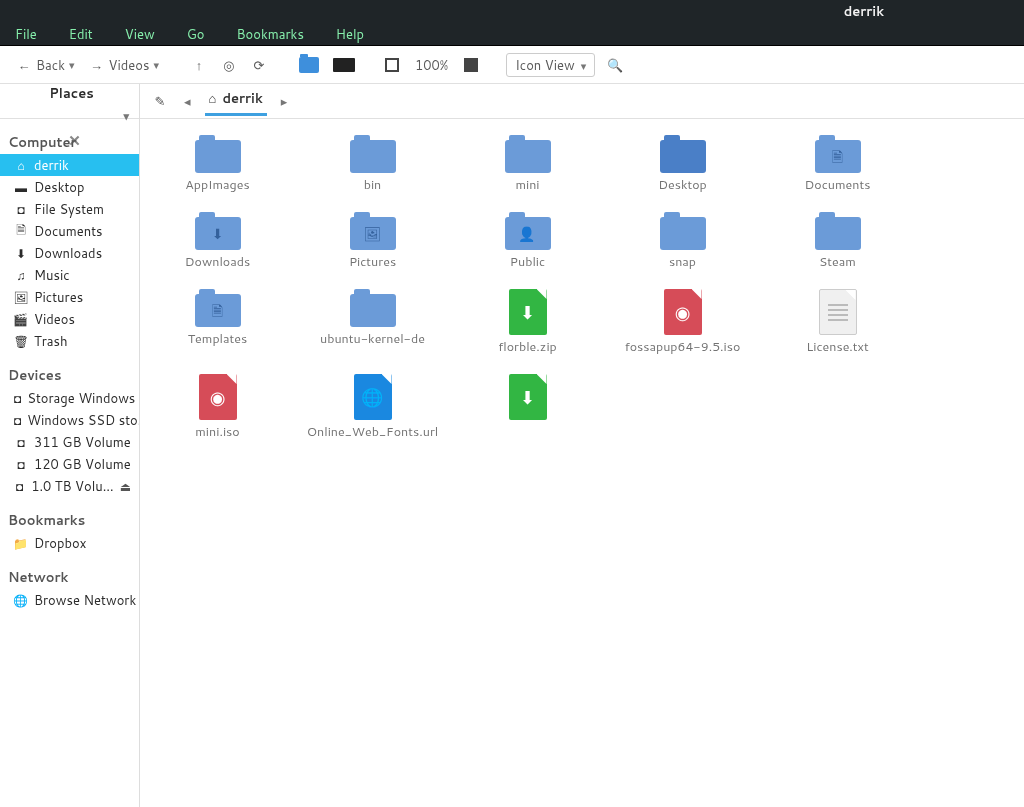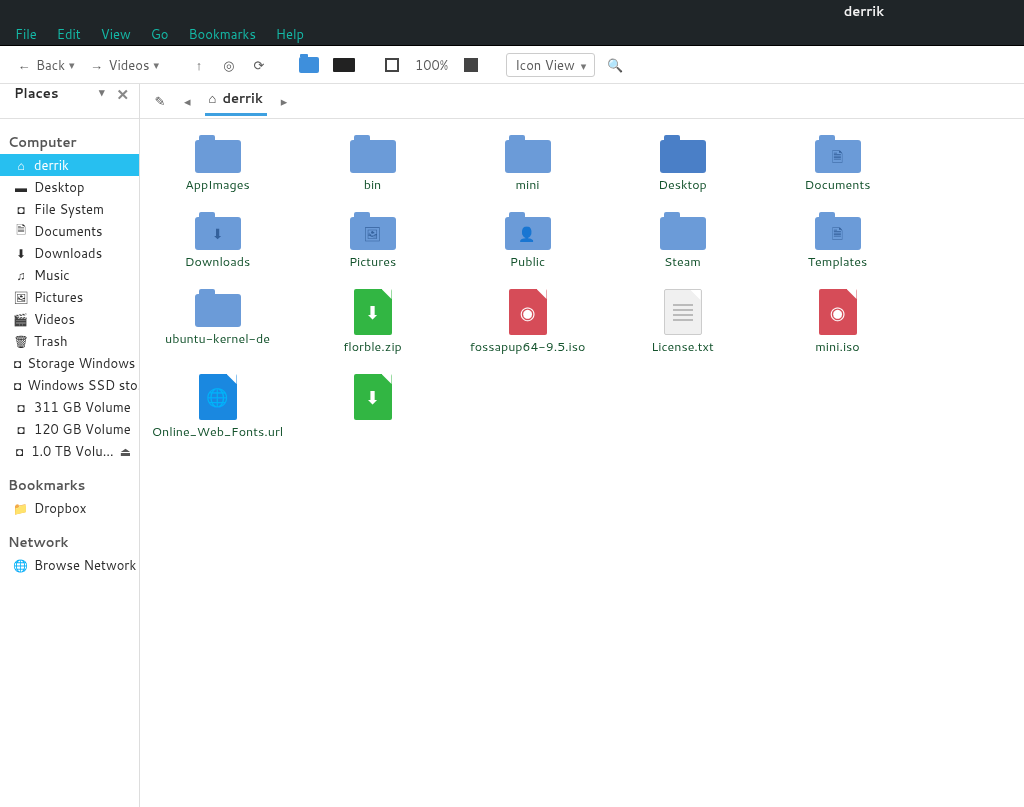--- a/index.html
+++ b/index.html
@@ -1,46 +1,46 @@
 <!DOCTYPE html>
 <html><head>
 <meta charset="utf-8">
 <style>
   * { box-sizing: border-box; margin: 0; padding: 0; }
   html, body { width: 1024px; height: 807px; font-family: "Cantarell","Segoe UI",sans-serif; font-size: 13px; color:#2b2b2b; background:#fff; overflow:hidden; }
   .titlebar { height:22px; background:#1f2528; color:#f2f2f2; display:flex; align-items:center; justify-content:flex-end; padding-right:140px; font-weight:600; }
-  .menubar  { height:24px; background:#1f2528; color:#14b8a6; display:flex; align-items:center; padding:0 6px; gap:2px; border-bottom:1px solid #000; }
+  .menubar  { height:24px; background:#1f2528; color:#86efac; display:flex; align-items:center; padding:0 6px; gap:14px; border-bottom:1px solid #000; }
   .menubar .menu-item { padding:3px 9px; border-radius:3px; }
   .toolbar  { height:38px; background:#fff; border-bottom:1px solid #e0e0e0; display:flex; align-items:center; padding:0 14px; gap:10px; color:#5a5a5a; }
   .tb-btn   { display:flex; align-items:center; gap:4px; padding:3px 2px; }
   .tb-sep   { width:8px; }
   .tb-ic    { width:16px; height:16px; display:inline-flex; align-items:center; justify-content:center; }
   .chev { font-size:11px; color:#777; }
   .tb-zoom-box { display:flex; align-items:center; gap:16px; }
   .tb-sq { width:14px; height:14px; border:2px solid #444; background:#444; display:inline-block;}
   .tb-sq.minus{ background:#fff; }
   .content { display:flex; height:calc(807px - 22px - 24px - 38px); }
   .sidebar { width:140px; border-right:1px solid #ddd; display:flex; flex-direction:column; }
-  .sb-head { height:35px; display:flex; padding:0 10px 0 14px; border-bottom:1px solid #e0e0e0; font-weight:600; gap:6px;}
+  .sb-head { height:35px; display:flex; align-items:center; padding:0 10px 0 14px; border-bottom:1px solid #e0e0e0; font-weight:600; gap:6px;flex-direction:column;}
   .sb-head .chev{ margin-left:auto;}
   .sb-close{ font-size:15px; color:#888; margin-left:6px;}
   .sb-list { overflow:hidden; }
   .sb-sect { font-weight:700; color:#555; padding:6px 10px 3px 8px;margin-top:8px; }
   .sb-item { display:flex; align-items:center; gap:6px; padding:3px 8px 3px 14px; height:22px; white-space:nowrap; overflow:hidden; text-overflow:ellipsis;}
   .sb-item.selected { background:#27bff0; color:#fff; }
   .sb-eject{ margin-left:auto; font-size:12px; color:#555;}
   .sb-ic { width:14px; height:14px; display:inline-flex; align-items:center; justify-content:center; font-size:12px;}
   .main { flex:1; display:flex; flex-direction:column; overflow:hidden;}
   .locbar { height:35px; border-bottom:1px solid #e0e0e0; display:flex; align-items:center; padding:0 10px; gap:14px;}
   .loc-edit{ width:20px;height:20px;display:flex;align-items:center;justify-content:center;color:#555;}
   .path-seg{ display:flex; align-items:center; gap:6px; padding:2px 4px 6px; font-weight:700; color:#333; border-bottom:3px solid #3ea0e0;}
   .path-nav{ color:#777;}
   .grid { padding:12px 0 0 0; display:flex; flex-wrap:wrap; overflow:auto; align-content:flex-start;}
   .cell { width:155px; display:flex; flex-direction:column; align-items:center; text-align:center; gap:4px; padding:4px 4px 16px;}
-  .cell .lbl{ font-size:12.5px; color:#14532d; line-height:1.2; max-width:145px; white-space:normal; word-break:break-word;}
+  .cell .lbl{ font-size:12.5px; color:#737373; line-height:1.2; max-width:145px; white-space:normal; word-break:break-word;}
   .foldicon{ width:46px; height:38px; position:relative;}
   .foldicon .tab{ position:absolute; top:0; left:4px; width:16px; height:6px; background:#6b9bd8; border-radius:2px 2px 0 0;}
   .foldicon .body{ position:absolute; top:5px; left:0; right:0; bottom:0; background:#6b9bd8; border-radius:3px;}
   .foldicon .glyph{ position:absolute; top:12px; left:0; right:0; text-align:center; font-size:14px; color:#34619c;}
   .foldicon.dark .tab,.foldicon.dark .body{ background:#4a7fc7;}
   .fileicon{ width:38px; height:46px; border-radius:2px; position:relative;}
   .fileicon .corner{ position:absolute; top:0; right:0; width:10px; height:10px; background:#fff; clip-path:polygon(100% 0,0 0,100% 100%);}
   .fileicon.zip   { background:#32b643;}
   .fileicon.disc  { background:#d64c58;}
   .fileicon.text  { background:#f0f0f0; border:1px solid #ccc;}
@@ -152,20 +152,21 @@
           <span>Pictures</span>
         </div>
         <div class="sb-item">
           <span class="sb-ic">🎬</span>
           <span>Videos</span>
         </div>
         <div class="sb-item">
           <span class="sb-ic">🗑</span>
           <span>Trash</span>
         </div>
+        <div class="sb-sect">Devices</div>
         <div class="sb-item">
           <span class="sb-ic">◘</span>
           <span>Storage Windows</span>
         </div>
         <div class="sb-item">
           <span class="sb-ic">◘</span>
           <span>Windows SSD sto…</span>
         </div>
         <div class="sb-item">
           <span class="sb-ic">◘</span>
@@ -267,20 +268,28 @@
             <div class="glyph">👤</div>
           </div>
           <div class="lbl">Public</div>
         </div>
         <div class="cell">
           <div class="foldicon">
             <div class="tab"></div>
             <div class="body"></div>
             <div class="glyph"></div>
           </div>
+          <div class="lbl">snap</div>
+        </div>
+        <div class="cell">
+          <div class="foldicon">
+            <div class="tab"></div>
+            <div class="body"></div>
+            <div class="glyph"></div>
+          </div>
           <div class="lbl">Steam</div>
         </div>
         <div class="cell">
           <div class="foldicon">
             <div class="tab"></div>
             <div class="body"></div>
             <div class="glyph">🗎</div>
           </div>
           <div class="lbl">Templates</div>
         </div>

